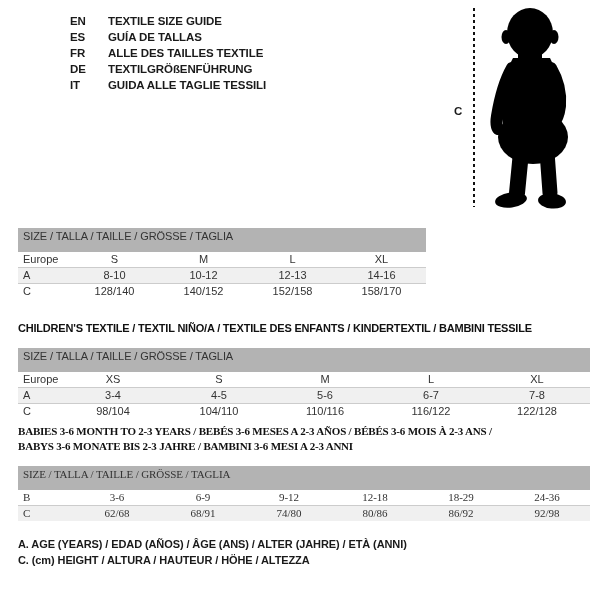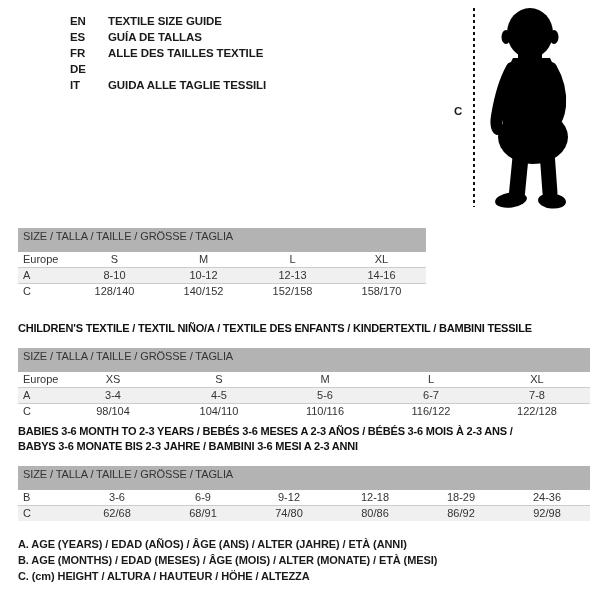--- a/index.html
+++ b/index.html
@@ -19,21 +19,21 @@
   .height-line { position:absolute; left:473px; top:8px; width:2px; height:199px;
     background:repeating-linear-gradient(to bottom,#111 0 3px,transparent 3px 6px); }
   .height-c { position:absolute; left:454px; top:105px;
     font-size:11.5px; font-weight:bold; }
   .baby { position:absolute; left:486px; top:4px; }
 
   
   .tbl { position:absolute; left:18px; }
   .t0 { top:216px; width:408px; }
   .t1 { top:321px; width:572px; }
-  .t2 { top:424px; width:572px; }
+  .t2 { top:424px; width:572px;font-family:Liberation Serif, serif; }
   .heading-line { font-size:11px; font-weight:bold; line-height:15px;
                   letter-spacing:-0.2px; white-space:nowrap; color:#111; }
   .size-bar { margin-top:12px; height:24px; line-height:16px; color:#333;
               font-size:11px; padding-left:5px; letter-spacing:-0.1px; }
   .size-table { width:100%; border-collapse:collapse; table-layout:fixed;
                 font-size:11px; color:#333; }
   .size-table td { height:15px; line-height:15px; padding:0; text-align:center;
                    overflow:hidden; }
   .size-table td.row-label { text-align:left; padding-left:5px; }
   .size-table tr + tr td { border-top:1px solid #cccccc; }
@@ -56,20 +56,21 @@
       <div class="lang-row">
         <span class="lang-code">ES</span>
         <span class="lang-title">GUÍA DE TALLAS</span>
       </div>
       <div class="lang-row">
         <span class="lang-code">FR</span>
         <span class="lang-title">ALLE DES TAILLES TEXTILE</span>
       </div>
       <div class="lang-row">
         <span class="lang-code">DE</span>
+        <span class="lang-title">TEXTILGRÖßENFÜHRUNG</span>
       </div>
       <div class="lang-row">
         <span class="lang-code">IT</span>
         <span class="lang-title">GUIDA ALLE TAGLIE TESSILI</span>
       </div>
     </div>
 
   <div class="height-line"></div>
   <div class="height-c">C</div>
   <svg class="baby" width="113" height="206" viewBox="0 0 113 206" aria-hidden="true">
@@ -202,17 +203,16 @@
             <td>80/86</td>
             <td>86/92</td>
             <td>92/98</td>
           </tr>
         </tbody>
     </table>
   </section>
 
   <div class="footnotes">
       <div class="footnote">A. AGE (YEARS) / EDAD (AÑOS) / ÂGE (ANS) / ALTER (JAHRE) / ETÀ (ANNI)</div>
-      <div class="footnote">B. AGE (MONTHS) / EDAD (MESES) / ÂGE (MOIS) / ALTER (MONATE) / ETÀ (MESI)</div>
       <div class="footnote">C. (cm) HEIGHT / ALTURA / HAUTEUR / HÖHE / ALTEZZA</div>
     </div>
 
 </div>
 
 </body></html>

